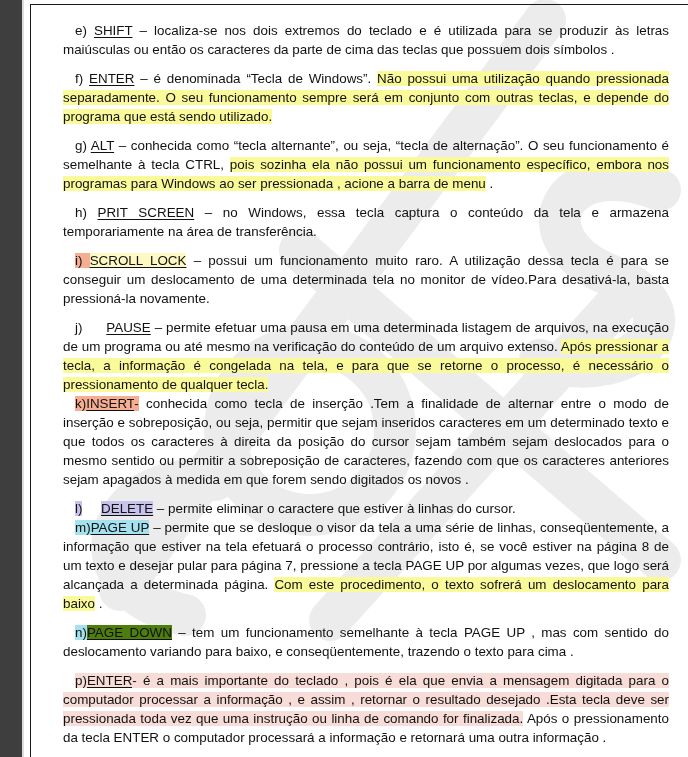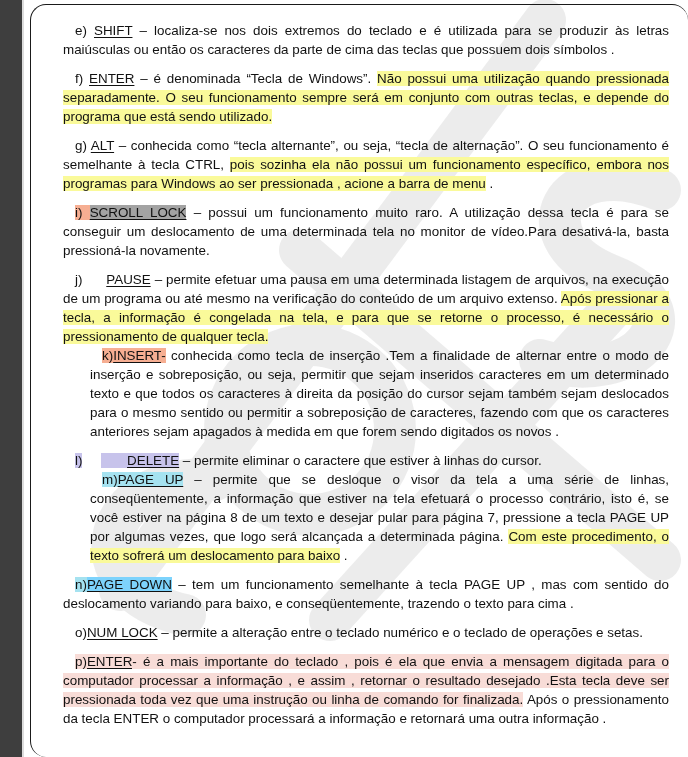--- a/index.html
+++ b/index.html
@@ -12,35 +12,35 @@
     position:absolute;left:0;top:0;width:22px;height:757px;
     background:#3E3E3E;z-index:5;
   }
   .left-bar-edge{
     position:absolute;left:22px;top:0;width:2px;height:757px;
     background:#9a9a9a;opacity:.35;z-index:5;
   }
   .page{
     position:absolute;left:30px;top:4px;width:657px;height:752px;
     border-top:1px solid #1a1a1a;border-left:1px solid #1a1a1a;
-    background:transparent;z-index:1;border-radius:16px;
+    background:transparent;z-index:1;
   }
   .watermark{
     position:absolute;left:0;top:0;width:688px;height:757px;
     z-index:0;pointer-events:none;
   }
   .doc-text{
     position:relative;z-index:2;
     padding:6px 19px 0 32px;
     color:#111111;
     font-size:13.4px;line-height:19px;
     text-align:justify;
   }
   .para{margin:10px 0 0 0;text-indent:12px;}
-  .para.tight{margin-top:0;margin-left:27px;}
+  .para.tight{margin-top:0;}
   .u{text-decoration:underline;text-underline-offset:2px;}
 </style>
 </head>
 <body style="background: rgb(255, 255, 255);">
 
 <svg class="watermark" viewBox="0 0 688 757" xmlns="http://www.w3.org/2000/svg" aria-hidden="true">
   <g fill="none" stroke="#DEDEDE" stroke-width="42" stroke-linecap="round" opacity="0.55">
 
     <path d="M 545 20 L 120 590"></path>
 
@@ -56,22 +56,22 @@
 </svg>
 
 <div class="left-bar" style="background: rgb(62, 62, 62);"></div>
 <div class="left-bar-edge"></div>
 
 <div class="page" style="border-top-color: rgb(26, 26, 26); border-left-color: rgb(26, 26, 26);">
   <div class="doc-text" style="color: rgb(17, 17, 17);">
       <p class="para"><span>e) </span><span class="u">SHIFT</span><span> – localiza-se nos dois extremos do teclado e é utilizada para se produzir às letras maiúsculas ou então os caracteres da parte de cima das teclas que possuem dois  símbolos .</span></p>
       <p class="para"><span>f) </span><span class="u">ENTER</span><span> – é denominada “Tecla de Windows”. </span><span style="background-color: rgb(250, 250, 154);">Não possui uma utilização quando pressionada separadamente. O seu funcionamento sempre será em conjunto com outras teclas, e depende do programa que está sendo utilizado.</span></p>
       <p class="para"><span>g) </span><span class="u">ALT</span><span> – conhecida como “tecla alternante”, ou seja, “tecla de alternação”. O seu funcionamento é semelhante à tecla CTRL, </span><span style="background-color: rgb(250, 250, 154);">pois sozinha ela não possui um funcionamento específico, embora nos programas para Windows ao ser pressionada , acione a barra de menu</span><span> .</span></p>
-      <p class="para"><span style="background-color: rgb(246, 174, 146);">i) </span><span class="u" style="background-color: #a3a3a3;">SCROLL LOCK</span><span> – possui um funcionamento muito raro. A utilização dessa tecla é para se conseguir um deslocamento de uma determinada tela no monitor de vídeo.Para desativá-la, basta pressioná-la novamente.</span></p>
+      <p class="para"><span>h) </span><span class="u">PRIT SCREEN</span><span> – no Windows, essa tecla captura o conteúdo da tela e armazena temporariamente na área de transferência.</span></p>
+      <p class="para"><span style="background-color: rgb(246, 174, 146);">i) </span><span class="u" style="background-color: #fef9c3;">SCROLL LOCK</span><span> – possui um funcionamento muito raro. A utilização dessa tecla é para se conseguir um deslocamento de uma determinada tela no monitor de vídeo.Para desativá-la, basta pressioná-la novamente.</span></p>
       <p class="para"><span>j)&nbsp;&nbsp;&nbsp;&nbsp;&nbsp;&nbsp;</span><span class="u">PAUSE</span><span> – permite efetuar uma pausa em uma determinada listagem de arquivos, na execução de um programa ou até mesmo na verificação do conteúdo de um arquivo extenso. </span><span style="background-color: rgb(250, 250, 154);">Após pressionar a tecla, a informação é congelada na tela, e para que se retorne o processo, é necessário o pressionamento de qualquer tecla.</span></p>
       <p class="para tight"><span style="background-color: rgb(246, 174, 146);">k)</span><span class="u" style="background-color: rgb(246, 174, 146);">INSERT</span><span style="background-color: rgb(246, 174, 146);">-</span><span> conhecida como tecla de inserção .Tem a finalidade de alternar entre o modo de inserção e sobreposição, ou seja, permitir que sejam inseridos caracteres em um determinado texto e que todos os caracteres à direita da posição do cursor sejam também sejam deslocados para o mesmo sentido ou permitir a sobreposição de caracteres, fazendo com que os caracteres anteriores sejam apagados à medida em que forem sendo digitados os novos .</span></p>
-      <p class="para"><span style="background-color: rgb(199, 195, 235);">l)</span><span>&nbsp;&nbsp;&nbsp;&nbsp;&nbsp;</span><span class="u" style="background-color: rgb(199, 195, 235); padding-left: 26px;">DELETE</span><span> – permite eliminar o caractere que estiver à linhas do cursor.</span></p>
+      <p class="para"><span style="background-color: rgb(199, 195, 235);">l)</span><span>&nbsp;&nbsp;&nbsp;&nbsp;&nbsp;</span><span class="u" style="background-color: rgb(199, 195, 235);">DELETE</span><span> – permite eliminar o caractere que estiver à linhas do cursor.</span></p>
       <p class="para tight"><span style="background-color: rgb(165, 226, 240);">m)</span><span class="u" style="background-color: rgb(165, 226, 240);">PAGE UP</span><span> – permite que se desloque o visor da tela a uma série de linhas, conseqüentemente, a informação que estiver na tela efetuará o processo contrário, isto é, se você estiver na página 8 de um texto e desejar pular para página 7, pressione a tecla PAGE UP por algumas vezes, que logo será alcançada a determinada página. </span><span style="background-color: rgb(250, 250, 154);">Com este procedimento, o texto sofrerá um deslocamento para baixo</span><span> .</span></p>
-      <p class="para"><span style="background-color: rgb(165, 226, 240);">n)</span><span class="u" style="background-color: #7dd3fc;">PAGE DOWN</span><span> – tem um funcionamento semelhante à tecla PAGE UP , mas com sentido do deslocamento variando para baixo, e conseqüentemente, trazendo o texto para cima .</span></p>
-      <p class="para"><span>o)</span><span class="u">NUM LOCK</span><span> – permite a alteração entre o teclado numérico e o teclado de operações e setas.</span></p>
+      <p class="para"><span style="background-color: rgb(165, 226, 240);">n)</span><span class="u" style="background-color: #4d7c0f;">PAGE DOWN</span><span> – tem um funcionamento semelhante à tecla PAGE UP , mas com sentido do deslocamento variando para baixo, e conseqüentemente, trazendo o texto para cima .</span></p>
       <p class="para"><span style="background-color: rgb(248, 220, 215);">p)</span><span class="u" style="background-color: rgb(248, 220, 215);">ENTER</span><span style="background-color: rgb(248, 220, 215);">- é a mais importante do teclado , pois é ela que envia a mensagem digitada para o computador processar a informação , e assim , retornar o resultado desejado .Esta tecla deve ser pressionada toda vez que uma instrução ou linha de comando for finalizada.</span><span> Após o pressionamento da tecla ENTER o computador processará a informação e retornará uma outra informação . </span></p>
     </div>
 </div>
 
 </body></html>

